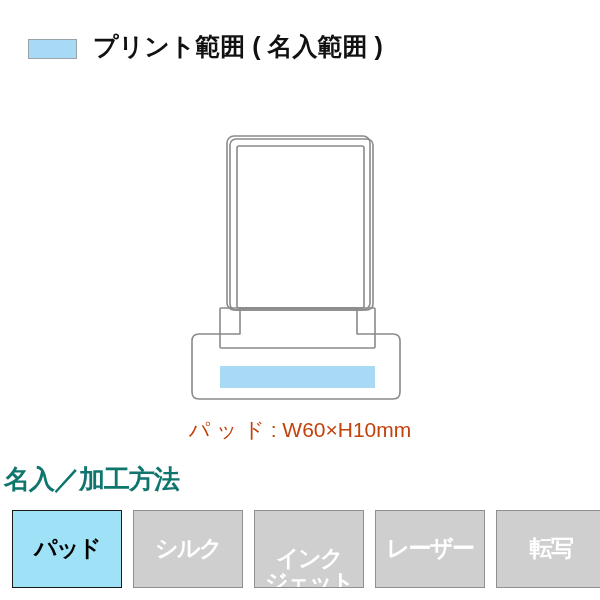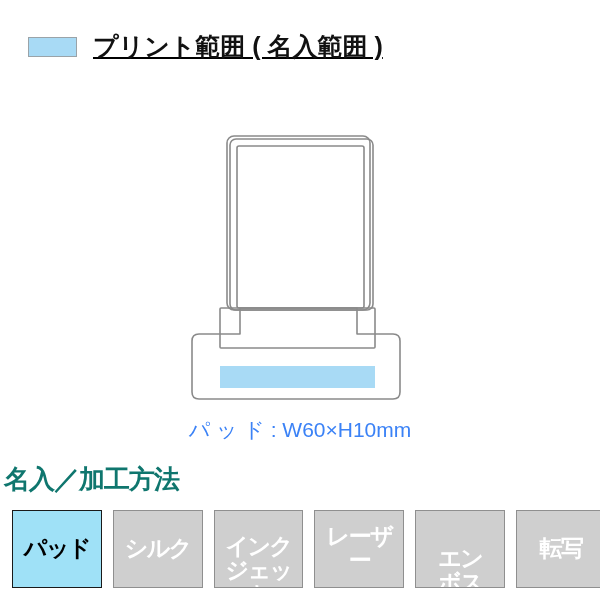--- a/index.html
+++ b/index.html
@@ -15,22 +15,21 @@
     overflow: hidden;
     -webkit-font-smoothing: antialiased;
   }
 
   
   .legend {
     position: absolute;
     left: 28px;
     top: 34px;
     display: flex;
-    align-items: center;
-    text-decoration: underline;
+    align-items: flex-end;
   }
   .legend-swatch {
     width: 49px;
     height: 20px;
     background: #a8daf5;
     border: 1px solid #9aa3a8;
     box-sizing: border-box;
     flex: 0 0 auto;
   }
   .legend-label {
@@ -56,21 +55,21 @@
   }
 
   
   .caption {
     position: absolute;
     left: 0;
     top: 418px;
     width: 600px;
     text-align: center;
     font-size: 21px;
-    color: #3b82f6;
+    color: #c2410c;
     white-space: nowrap;
     line-height: 1.1;
   }
 
   
   .section-heading {
     position: absolute;
     left: 4px;
     top: 466px;
     font-size: 26px;
@@ -162,20 +161,16 @@
   <div class="method-tab">
     <span class="tab-text">シルク</span>
   </div>
   <div class="method-tab two-line">
     <span class="tab-text">インク
 ジェット</span>
   </div>
   <div class="method-tab">
     <span class="tab-text">レーザー</span>
   </div>
-  <div class="method-tab two-line">
-    <span class="tab-text">エン
-ボス</span>
-  </div>
   <div class="method-tab">
     <span class="tab-text">転写</span>
   </div>
 </div>
 
 </body></html>

